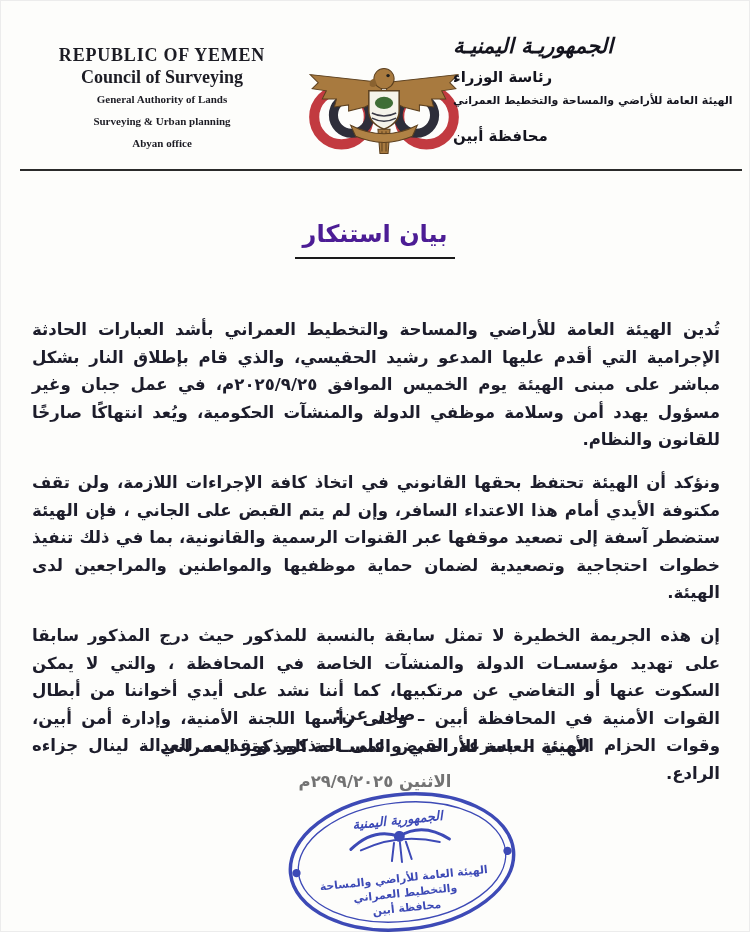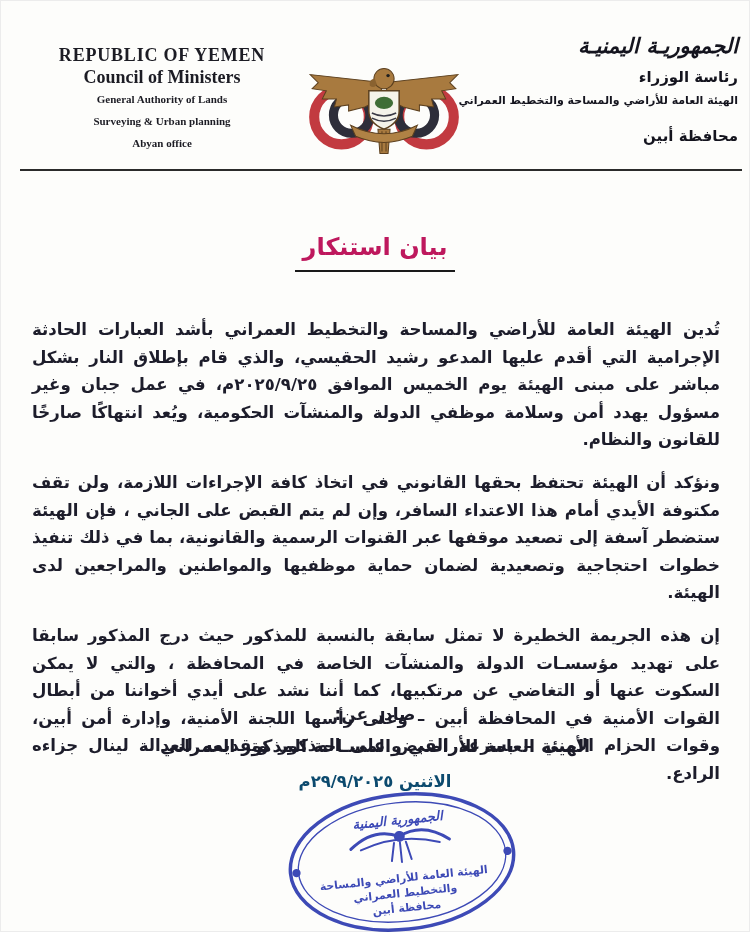--- a/index.html
+++ b/index.html
@@ -16,64 +16,64 @@
   .header-en{
     position:absolute;left:24px;top:44px;width:276px;
     text-align:center;font-family:"Liberation Serif",serif;
     font-weight:bold;color:#1c1c24;line-height:22px;
   }
   .en-l1{font-size:18px;letter-spacing:.8px;}
   .en-l2{font-size:18px;}
   .en-l3,.en-l4,.en-l5{font-size:11px;}
   .header-ar{
     position:absolute;right:12px;top:34px;width:285px;
-    direction:rtl;text-align:right;font-weight:bold;color:#14141e;
+    direction:rtl;text-align:left;font-weight:bold;color:#14141e;
   }
   .ar-l1{font-size:21px;font-style:italic;margin-bottom:10px;letter-spacing:-1px;}
   .ar-l2{font-size:15px;margin-bottom:8px;}
   .ar-l3{font-size:11px;margin-bottom:20px;white-space:nowrap;}
   .ar-l4{font-size:15px;}
   .emblem{position:absolute;left:298px;top:52px;width:172px;height:114px;}
   .rule{position:absolute;top:169px;left:20px;right:8px;border-top:2.5px solid #2b2b2b;}
   
   .title-wrap{position:absolute;top:220px;left:0;width:100%;text-align:center;}
   .title-wrap span{
-    display:inline-block;direction:rtl;font-weight:bold;font-size:24px;color:#be185d;
-    border-bottom:2.5px solid #1a1a1a;padding:0 8px 9px;margin-top:13px;
+    display:inline-block;direction:rtl;font-weight:bold;font-size:24px;color:#4c1d95;
+    border-bottom:2.5px solid #1a1a1a;padding:0 8px 9px;
   }
   
   .body-text{
     position:absolute;top:316px;right:30px;left:32px;
     direction:rtl;text-align:justify;
     font-size:16.6px;font-weight:bold;color:#1d1d2b;line-height:27.6px;
   }
   .body-text p{margin:0 0 15px;}
   
   .footer{
     position:absolute;top:704px;left:0;width:100%;
     direction:rtl;text-align:center;font-weight:bold;color:#1c1c29;
   }
   .issued-label{font-size:17px;margin-bottom:12px;}
   .issuer{font-size:17.5px;margin-bottom:16px;}
-  .doc-date{font-size:16.5px;color:#0c4a6e;}
+  .doc-date{font-size:16.5px;color:#737373;}
   
   .stamp{
     position:absolute;left:283px;top:788px;width:238px;height:148px;
     transform:rotate(-6deg);
     mix-blend-mode:multiply;opacity:.92;
   }
 </style>
 </head>
 <body>
 
 <div class="page">
 
   <div class="header-en">
     <div class="en-l1">REPUBLIC OF YEMEN</div>
-    <div class="en-l2">Council of Ministers</div>
+    <div class="en-l2">Council of Surveying</div>
     <div class="en-l3">General Authority of Lands</div>
     <div class="en-l4">Surveying &amp; Urban planning</div>
     <div class="en-l5">Abyan office</div>
   </div>
 
   <div class="emblem">
     <svg viewBox="0 0 170 112" width="172" height="114">
 
       <g fill="none" stroke-linecap="round">
         <circle cx="43" cy="64" r="27" stroke="#c23a40" stroke-width="10"></circle>

